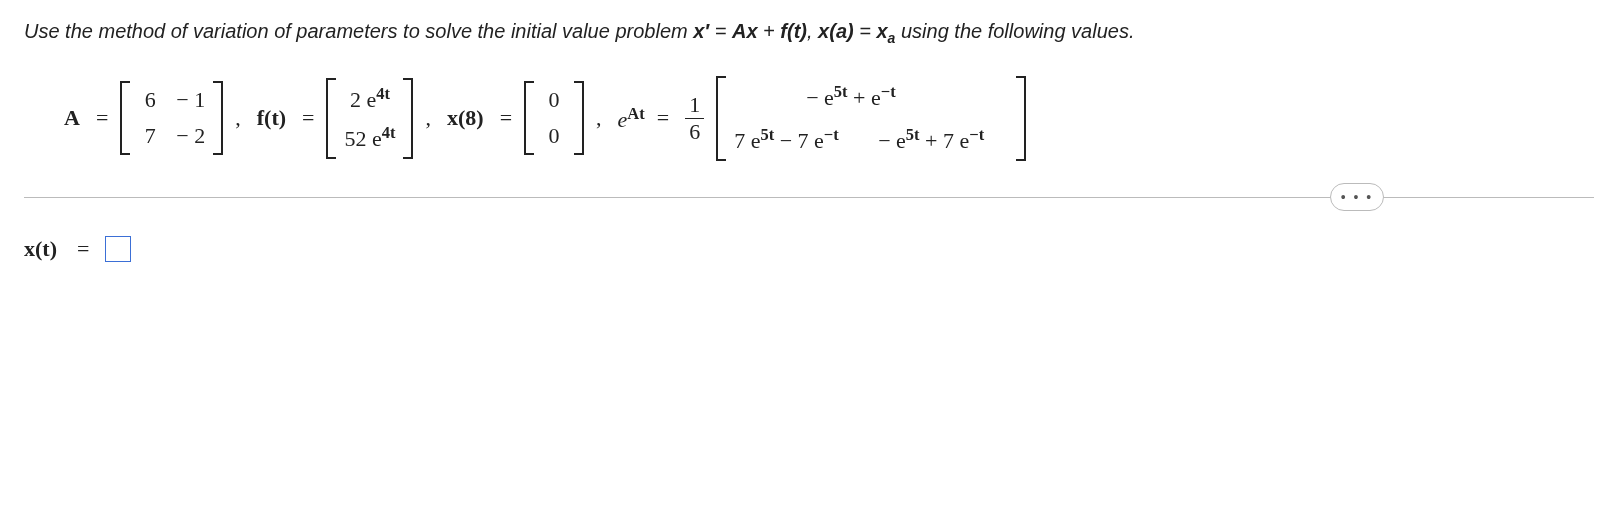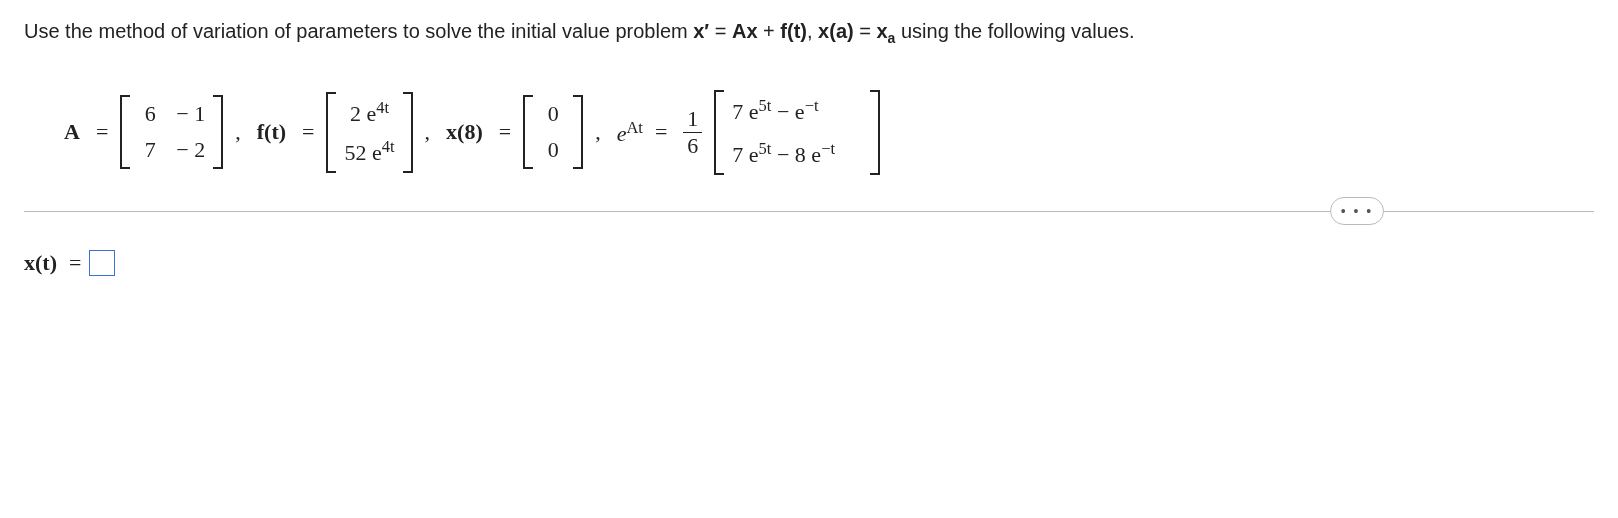--- a/index.html
+++ b/index.html
@@ -5,21 +5,21 @@
     * { box-sizing: border-box; }
     body {
       margin: 0;
       padding: 20px 24px;
       font-family: Arial, Helvetica, sans-serif;
       font-size: 20px;
       color: #222;
       background: #fff;
       width: 1618px;
     }
-    .problem-text { margin-bottom: 44px; }
+    .problem-text { margin-bottom: 30px; font-style: italic; }
     .problem-text .bold { font-weight: bold; }
     .sub { font-size: 0.7em; vertical-align: sub; }
 
     .math-row {
       display: flex;
       align-items: center;
       gap: 8px;
       margin-left: 40px;
       margin-bottom: 36px;
       font-family: "Times New Roman", serif;
@@ -70,21 +70,21 @@
     .frac {
       display: inline-flex;
       flex-direction: column;
       align-items: center;
       vertical-align: middle;
       margin: 0 4px;
     }
     .frac .num { padding: 0 4px; }
     .frac .den { padding: 0 4px; border-top: 1.5px solid #222; }
 
-    .sup { font-size: 0.75em; vertical-align: super; }
+    .sup { font-size: 0.75em; vertical-align: super; font-weight: bold; }
     .italic-e { font-style: italic; }
 
     .hr-wrap {
       position: relative;
       margin: 18px 0 38px;
     }
     hr {
       border: none;
       border-top: 1px solid #bbb;
       margin: 0;
@@ -105,21 +105,21 @@
       font-size: 14px;
       letter-spacing: 2px;
       color: #555;
     }
 
     .answer-line {
       display: flex;
       align-items: center;
       font-family: "Times New Roman", serif;
       font-size: 22px;
-      gap: 8px;
+      gap: 16px;
     }
     .answer-box {
       width: 26px;
       height: 26px;
       border: 1.5px solid #3b6fd6;
       background: #fff;
       display: inline-block;
     }
 
     .wide-cell { min-width: 130px; text-align: left; }
@@ -190,24 +190,25 @@
   </span>
   <span class="eq">=</span>
   <span class="frac">
     <span class="num">1</span>
     <span class="den">6</span>
   </span>
   <span class="matrix matlarge">
     <span class="bracket left"></span>
     <span class="mat-body">
       <span class="row">
-        <span class="cell wide-cell"><span>7 e</span><span class="sup">5t</span><span> − e</span><span class="sup">−t</span></span>
+        <span class="cell wide-cell"><span>− e</span><span class="sup">5t</span><span> + e</span><span class="sup">−t</span></span>
       </span>
       <span class="row">
-        <span class="cell wide-cell"><span>7 e</span><span class="sup">5t</span><span> − 8 e</span><span class="sup">−t</span></span>
+        <span class="cell wide-cell"><span>7 e</span><span class="sup">5t</span><span> − 7 e</span><span class="sup">−t</span></span>
+        <span class="cell wide-cell"><span>− e</span><span class="sup">5t</span><span> + 7 e</span><span class="sup">−t</span></span>
       </span>
     </span>
     <span class="bracket right"></span>
   </span>
 
 </div>
 
 <div class="hr-wrap">
   <hr>
   <div class="more-btn">• • •</div>

